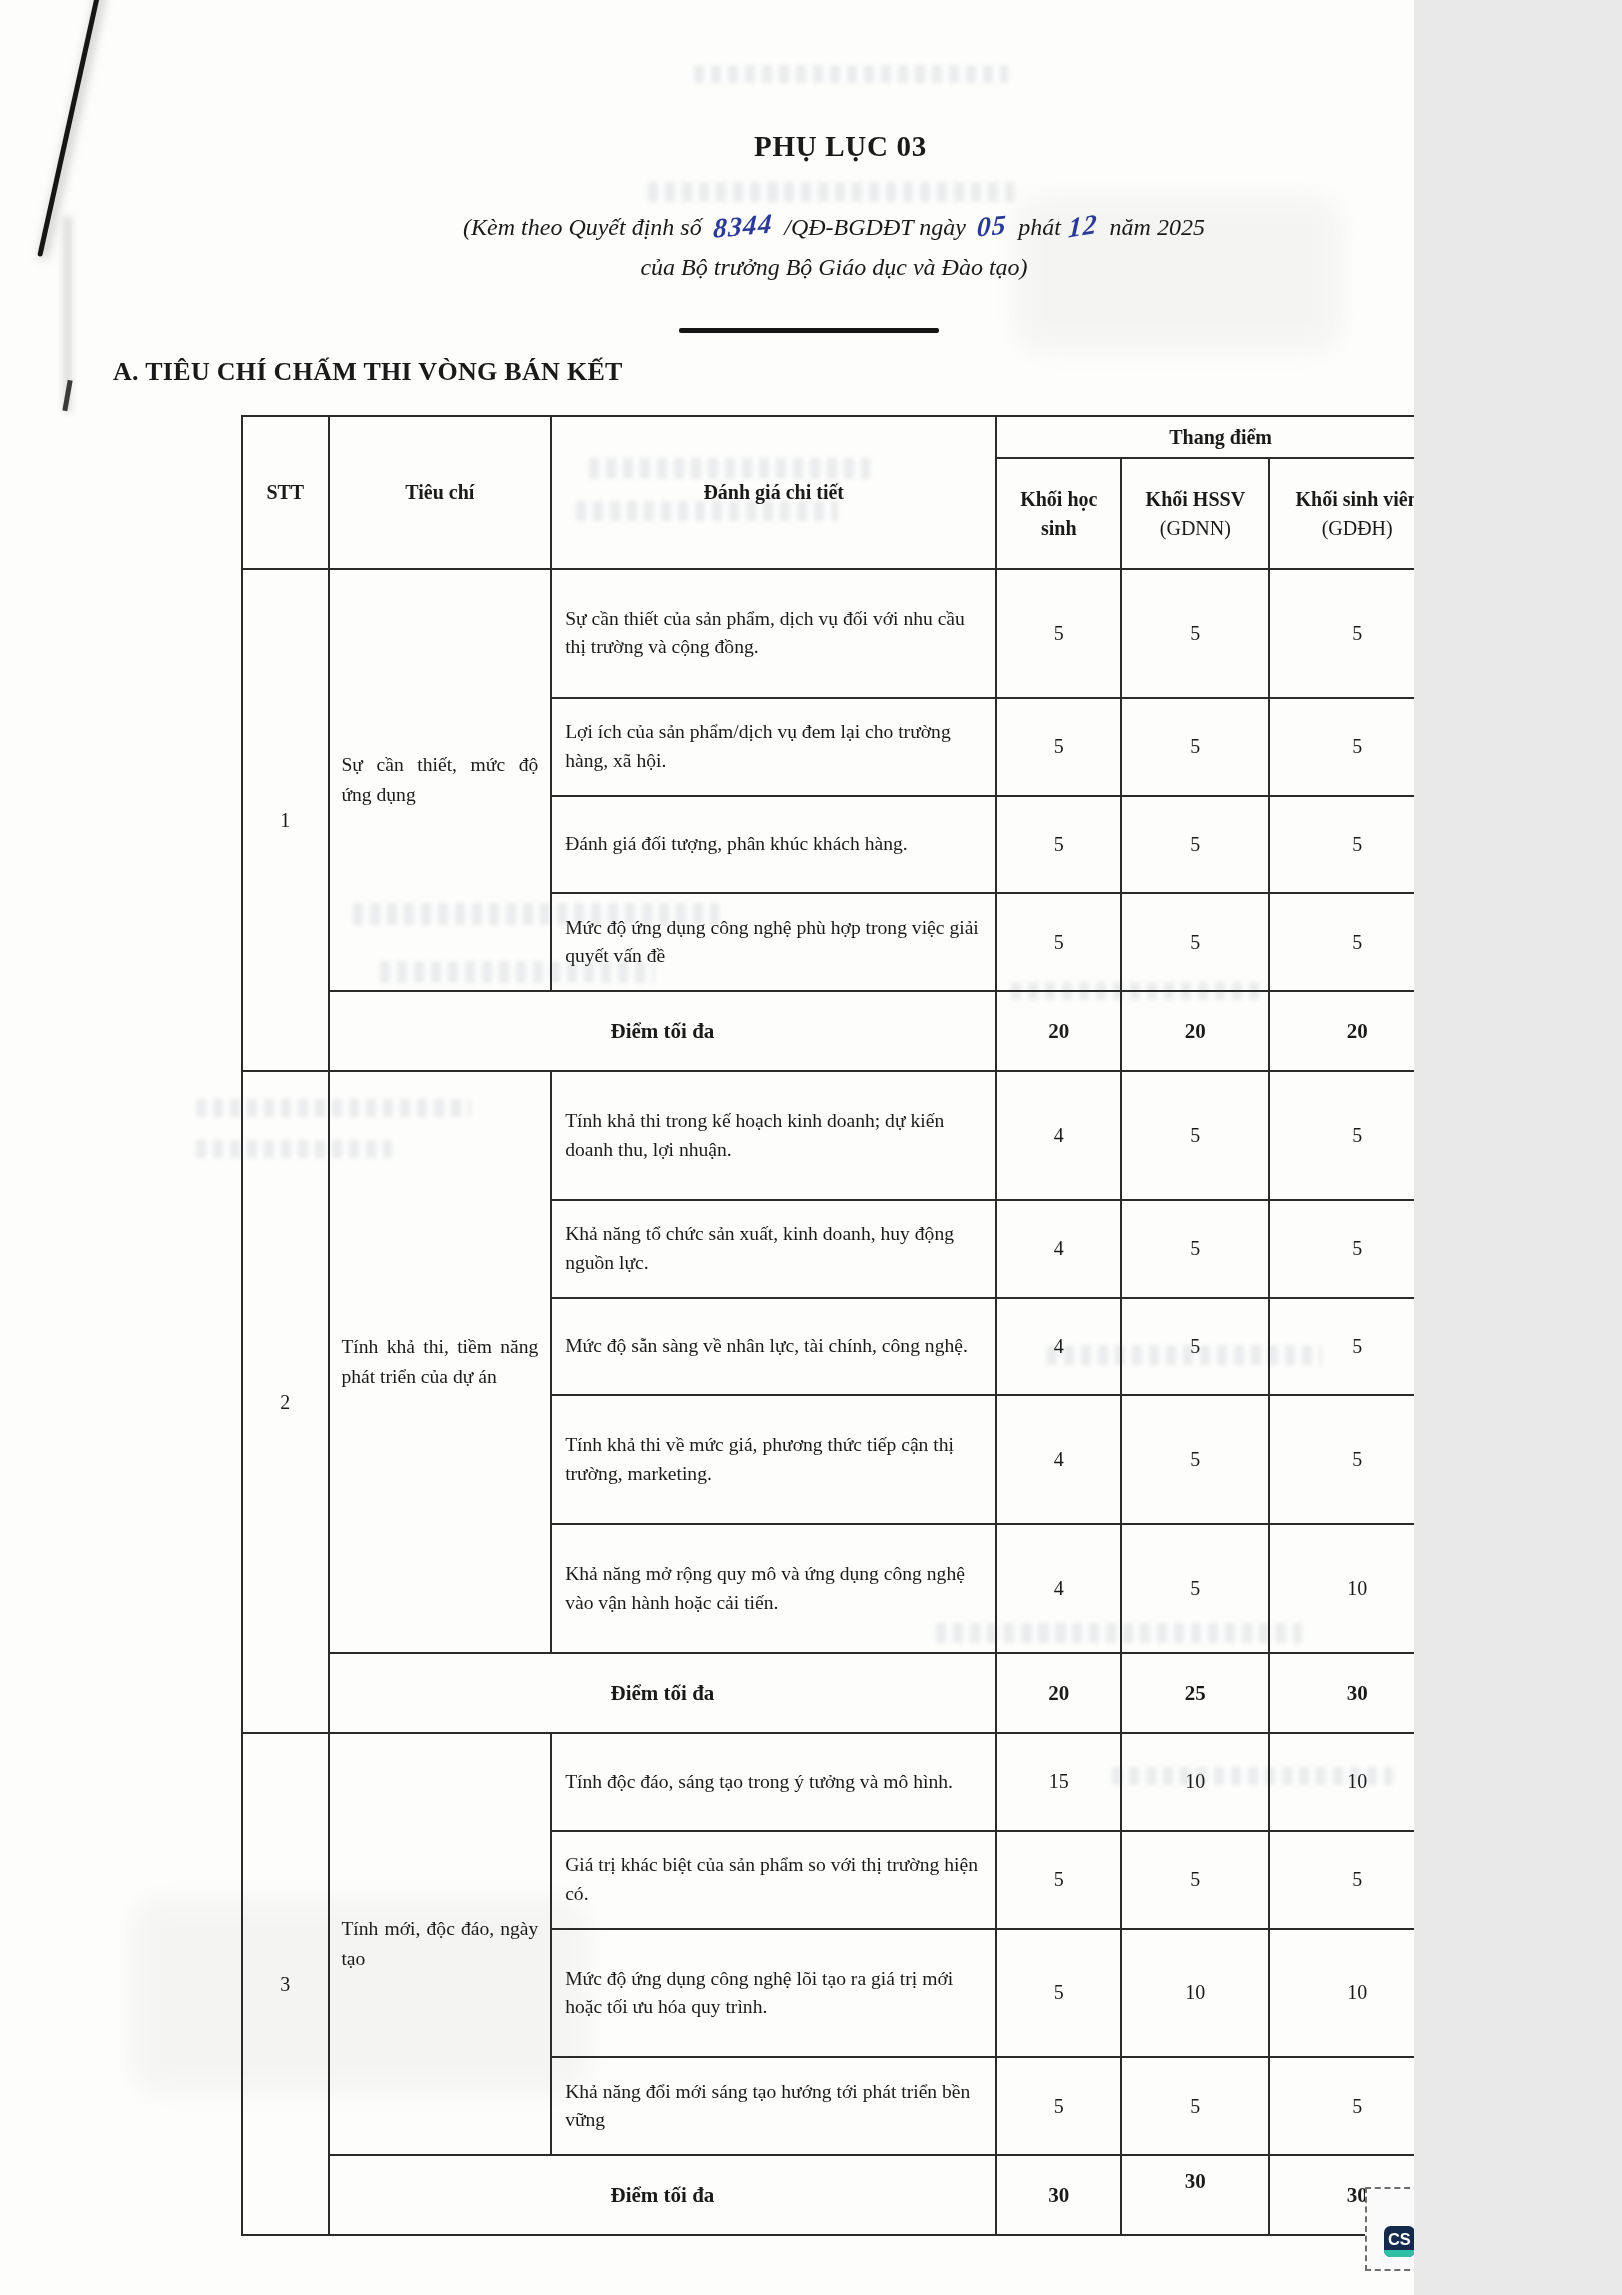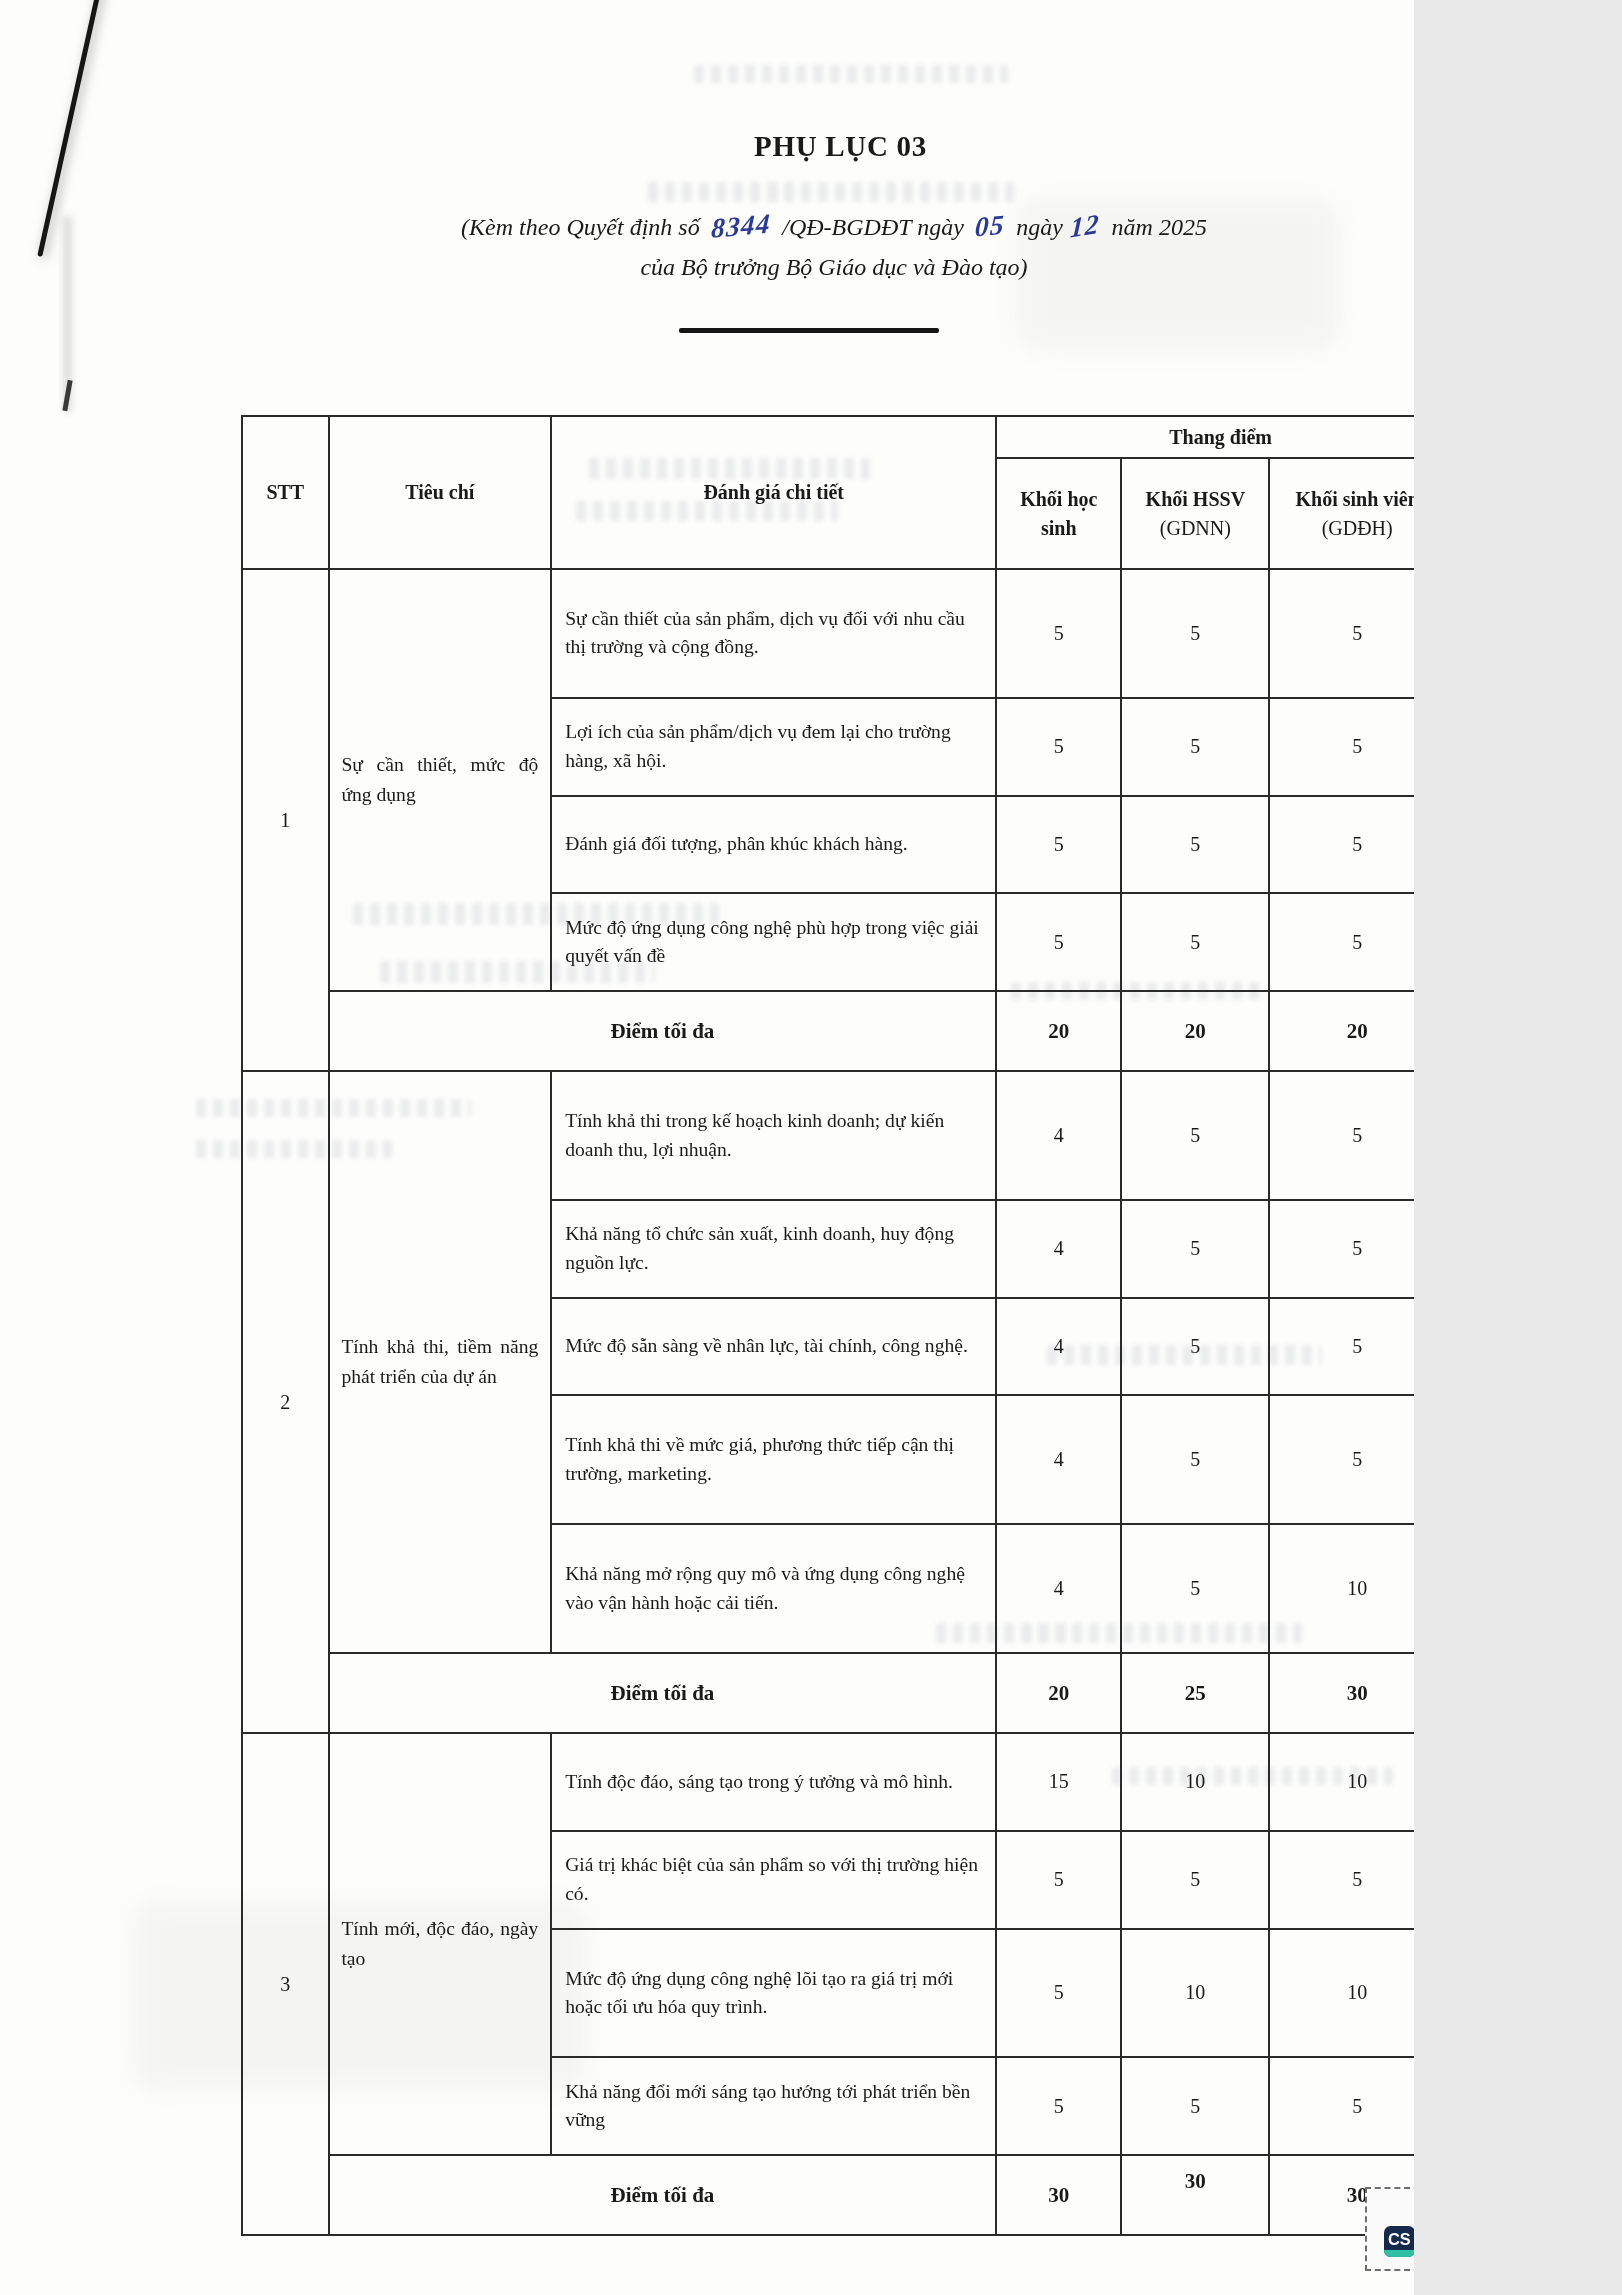--- a/index.html
+++ b/index.html
@@ -122,29 +122,30 @@
   <div class="ghost" style="left:936px;top:1623px;width:366px;height:19.6px;"></div>
   <div class="ghost" style="left:1112px;top:1767px;width:281px;height:18.3px;"></div>
 
   <div class="doc-title">PHỤ LỤC 03</div>
 
   <div class="doc-subtitle">
     <span>(Kèm theo Quyết định số</span>
     <span class="hand">8344</span>
     <span>/QĐ-BGDĐT ngày</span>
     <span class="hand">05</span>
-    <span>ngày</span>
+    <span>phát</span>
     <span class="hand month">12</span>
     <span>năm 2025</span>
     <br>
     <span>của Bộ trưởng Bộ Giáo dục và Đào tạo)</span>
   </div>
 
   <div class="title-rule"></div>
 
+  <div class="section-heading">A. TIÊU CHÍ CHẤM THI VÒNG BÁN KẾT</div>
 
   <table class="criteria">
     <colgroup>
       <col style="width:7.2%">
         <col style="width:18.5%">
         <col style="width:37%">
       <col style="width:10.4%">
         <col style="width:12.3%">
         <col style="width:14.6%">
     </colgroup>

